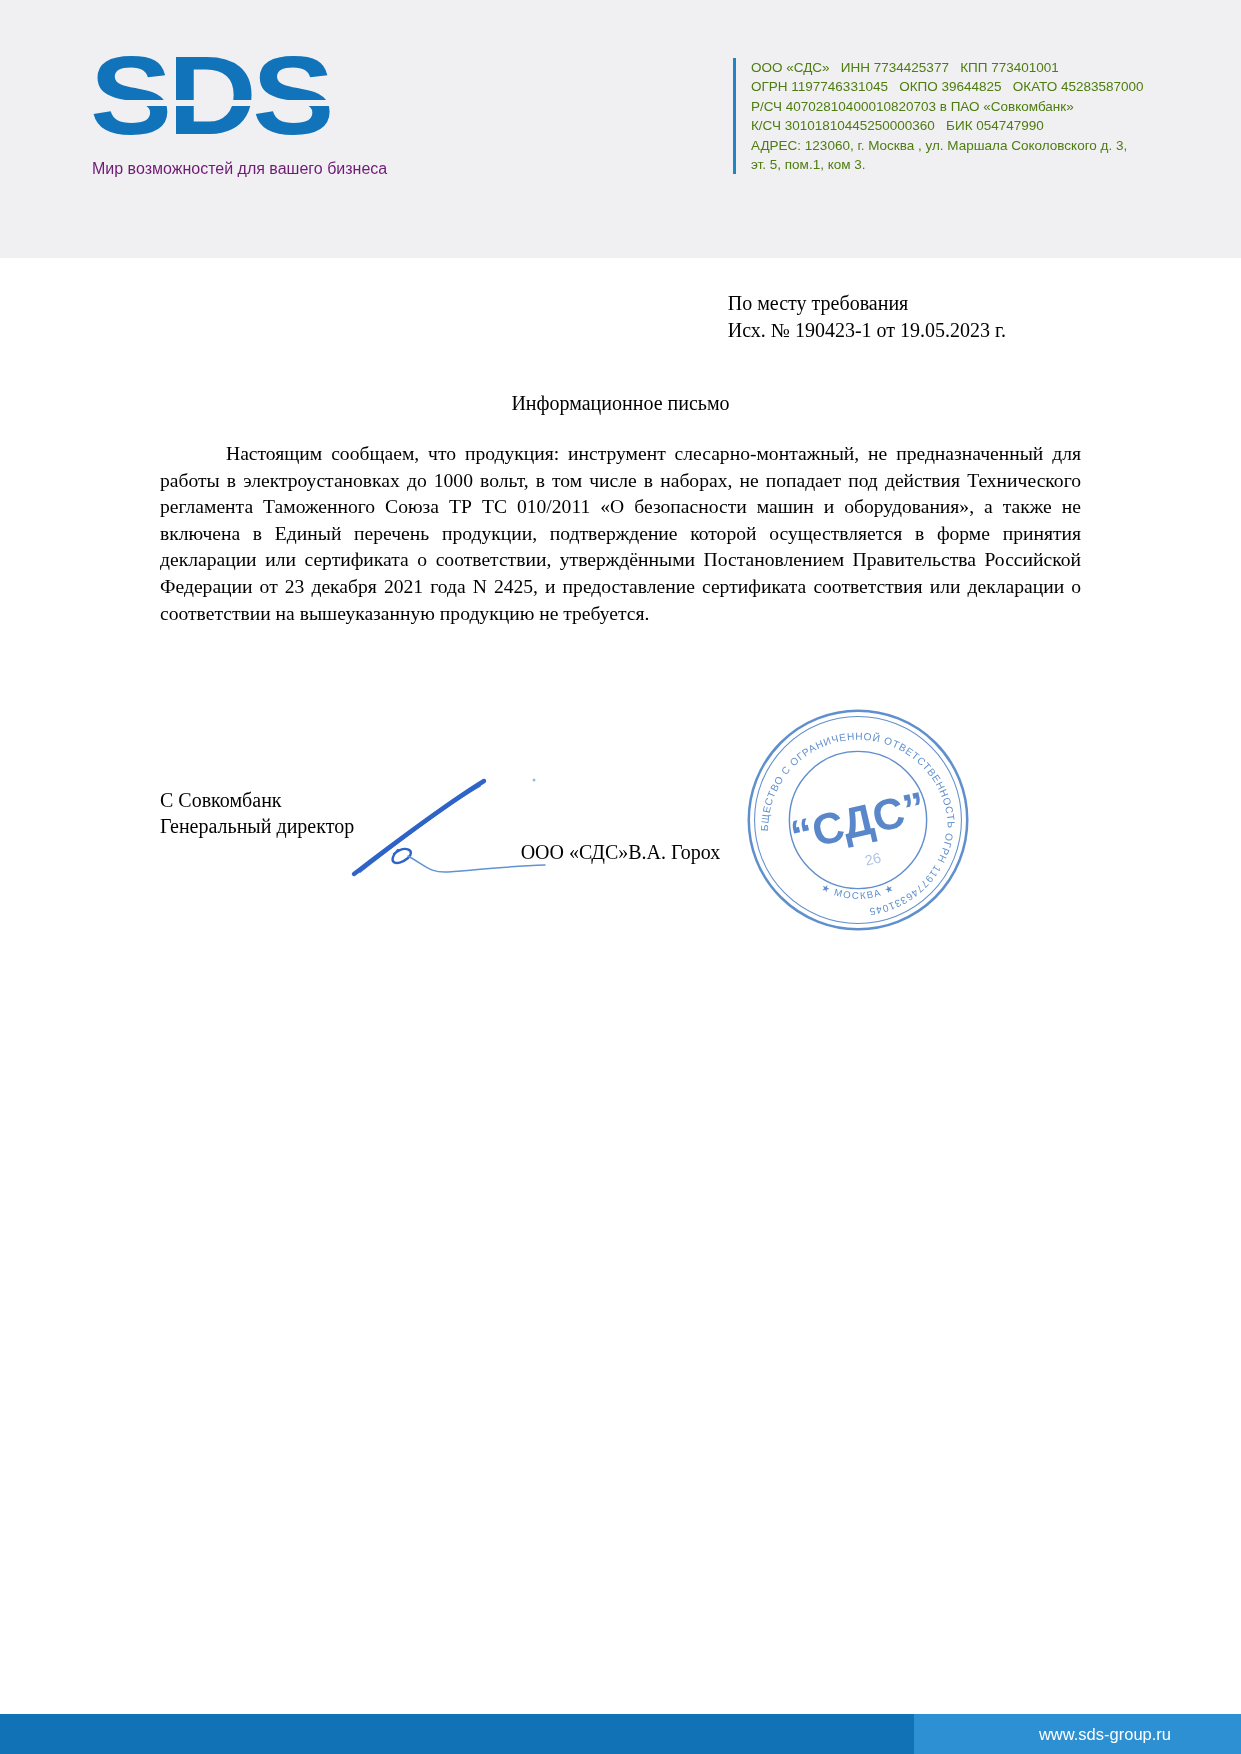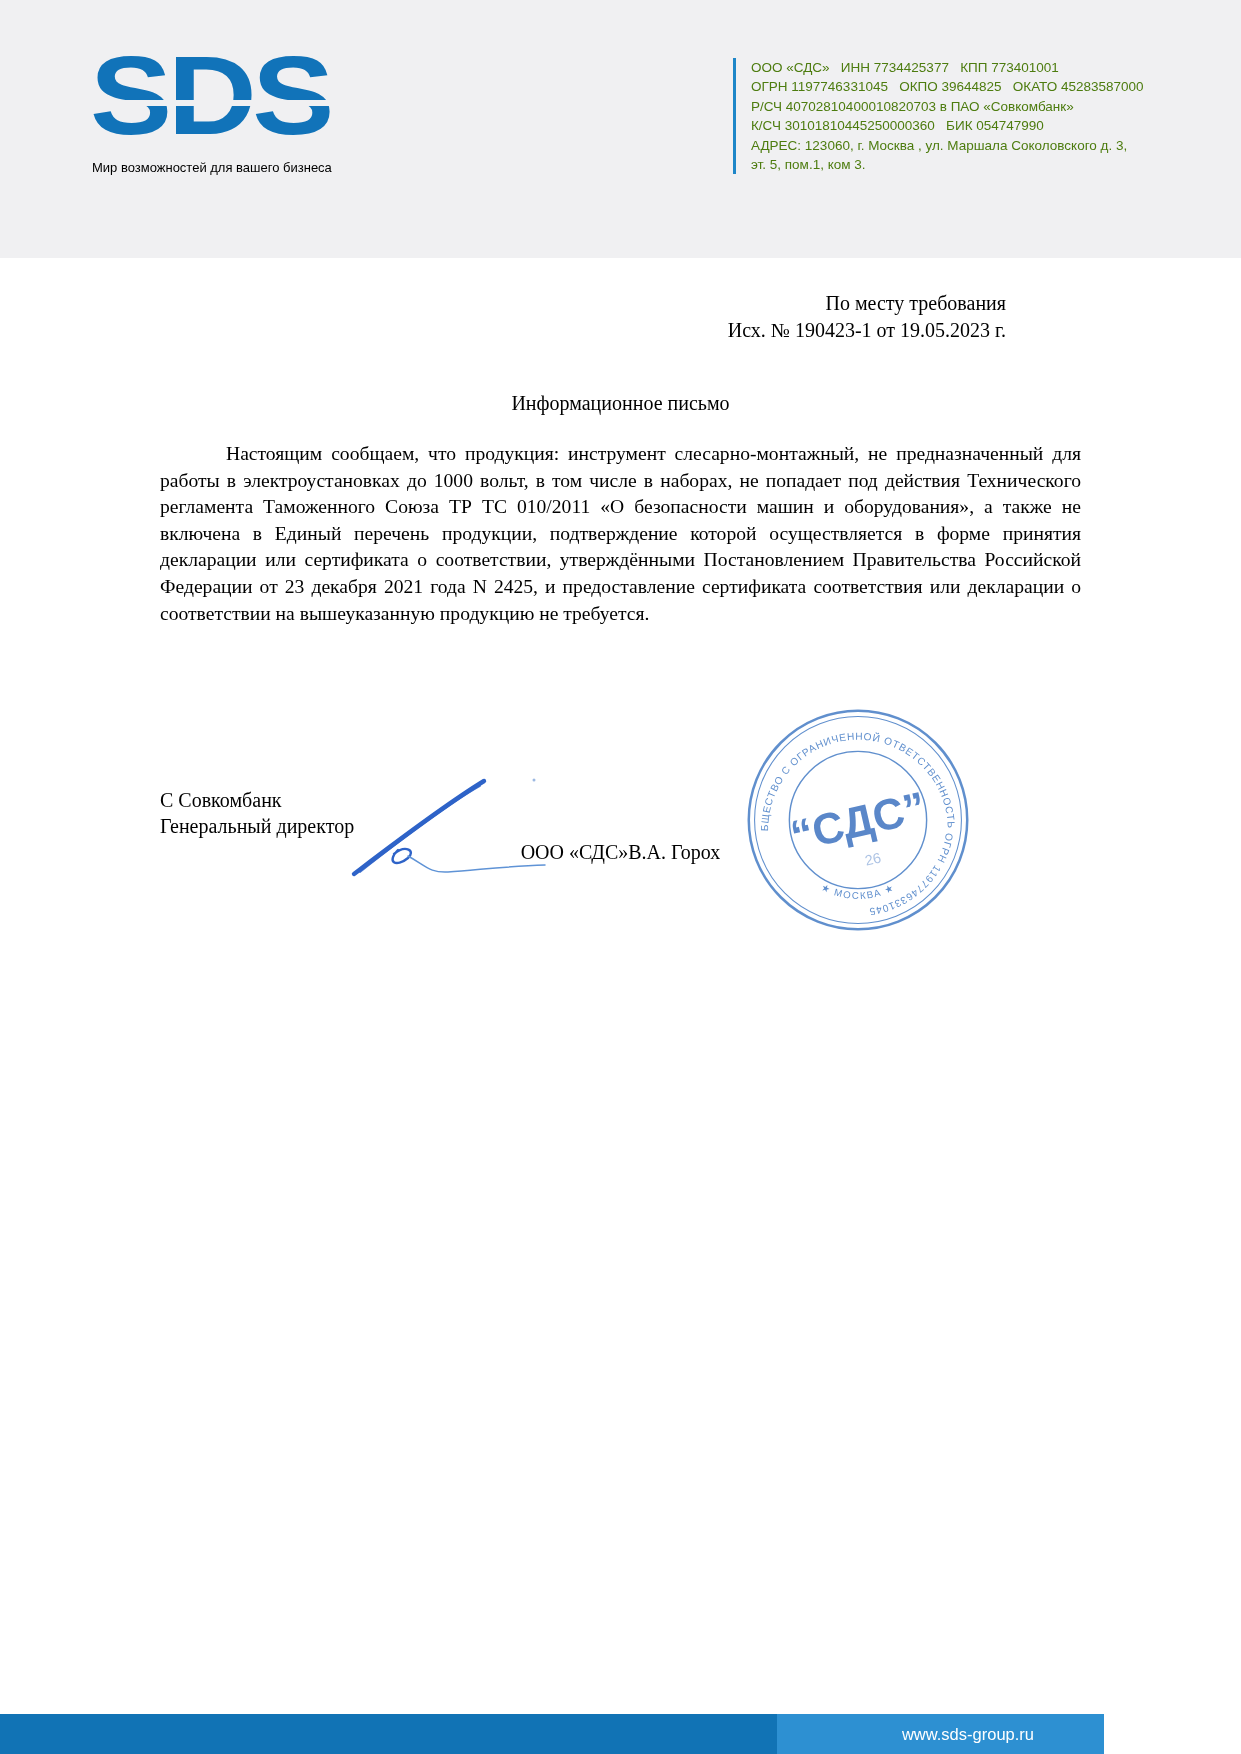--- a/index.html
+++ b/index.html
@@ -7,41 +7,41 @@
   body { width:1241px; height:1754px; position:relative; font-family:"Liberation Serif", serif; color:#000; }
   .page { position:relative; width:1241px; height:1754px; background:#ffffff; overflow:hidden; }
 
   
   .header { position:absolute; top:0; left:0; width:1241px; height:258px; background:#f0f0f2; }
   .logo { position:absolute; left:90px; top:40px; font-family:"Liberation Sans", sans-serif;
           font-weight:bold; font-size:112px; line-height:112px; color:#1173b9;
           letter-spacing:-4px; transform:scaleX(1.1); transform-origin:left top; }
   .logo-stripe { position:absolute; left:86px; top:100px; width:272px; height:6px; background:#f0f0f2; }
   .tagline { position:absolute; left:92px; top:160px; font-family:"Liberation Sans", sans-serif;
-             font-size:13px; color:#000000; }
+             font-size:16px; color:#701a75; }
   .company { position:absolute; left:733px; top:58px; border-left:3px solid #1e86c8; padding-left:15px;
              font-family:"Liberation Sans", sans-serif; font-size:13.5px; line-height:19.4px; color:#4d7c0f; }
   .company div { white-space:pre-wrap; }
 
   
-  .recipient { position:absolute; top:290px; right:235px; text-align:right; font-size:20px; line-height:27px; }
+  .recipient { position:absolute; top:290px; right:235px; font-size:20px; line-height:27px; }
   .letter-title { position:absolute; top:392px; left:160px; width:921px; text-align:center; font-size:20px; }
   .body-text { position:absolute; top:441px; left:160px; width:921px; font-size:19.6px;
                line-height:26.6px; text-align:justify; }
   .body-text .p1 { text-indent:66px; }
   .closing { position:absolute; top:787px; left:160px; width:921px; font-size:20px; line-height:26px; }
   .closing-row { display:flex; justify-content:center; }
 
   
   .signature-svg { position:absolute; left:338px; top:768px; }
   .stamp-svg { position:absolute; left:742px; top:704px; opacity:0.88; }
   .stamp-text { font-family:"Liberation Sans", sans-serif; }
 
   
-  .footer { position:absolute; left:0; top:1714px; width:1104px; height:40px; background:#1173b5;
+  .footer { position:absolute; left:0; top:1714px; width:1241px; height:40px; background:#1173b5;
             font-family:"Liberation Sans", sans-serif; }
   .footer-accent { position:absolute; right:0; top:0; width:327px; height:40px; background:#2d90d2; }
   .footer-url { position:absolute; right:70px; top:0; height:40px; line-height:40px;
                 color:#ffffff; font-size:16.5px; }
 </style>
 </head>
 <body>
 
 <div class="page">
 

